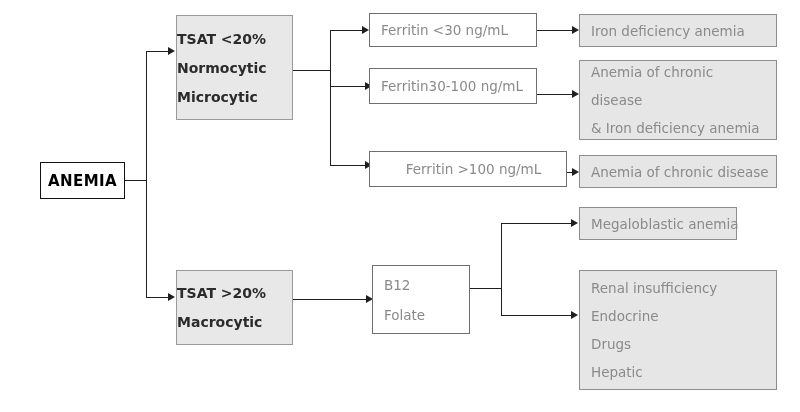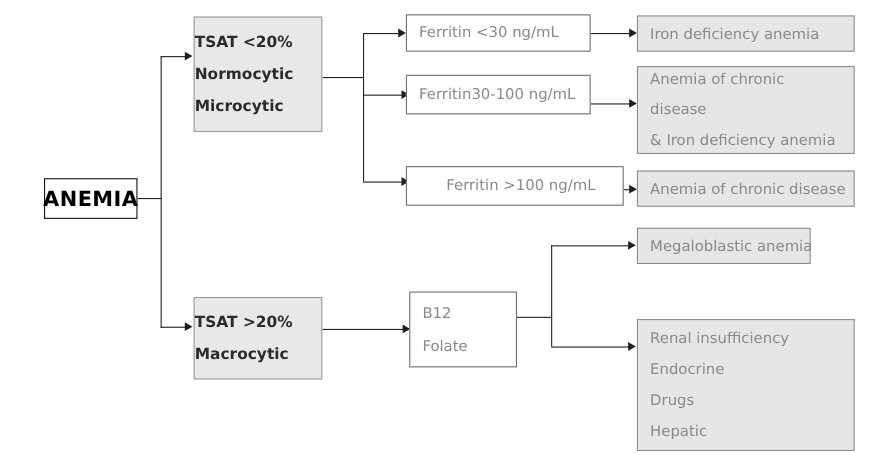--- a/index.html
+++ b/index.html
@@ -25,21 +25,21 @@
   .box .line {
     display: block;
     white-space: pre;
   }
   
   .box-root {
     background: #ffffff;
     border: 1.6px solid #111111;
     color: #000000;
     font-weight: bold;
-    font-size: 19px;
+    font-size: 15px;
     align-items: center;
     letter-spacing: 0.4px;
   }
   
   .box-shaded-bold {
     background: #e8e8e8;
     border: 1.4px solid #9a9a9a;
     color: #2b2b2b;
     font-weight: bold;
     font-size: 14px;
@@ -167,20 +167,20 @@
   </div>
 
   <div class="box box-outcome" style="left:579px; top:155px; width:198px; height:33px;">
     <span class="line">Anemia of chronic disease</span>
   </div>
 
   <div class="box box-outcome" style="left:579px; top:207px; width:158px; height:33px;">
     <span class="line">Megaloblastic anemia</span>
   </div>
 
-  <div class="box box-outcome multi" style="left:579px; top:270px; width:198px; height:120px;margin-top:20px;">
+  <div class="box box-outcome multi" style="left:579px; top:270px; width:198px; height:120px;">
     <span class="line">Renal insufficiency</span>
     <span class="line">Endocrine</span>
     <span class="line">Drugs</span>
     <span class="line">Hepatic</span>
   </div>
 
 </div>
 
 </body></html>

